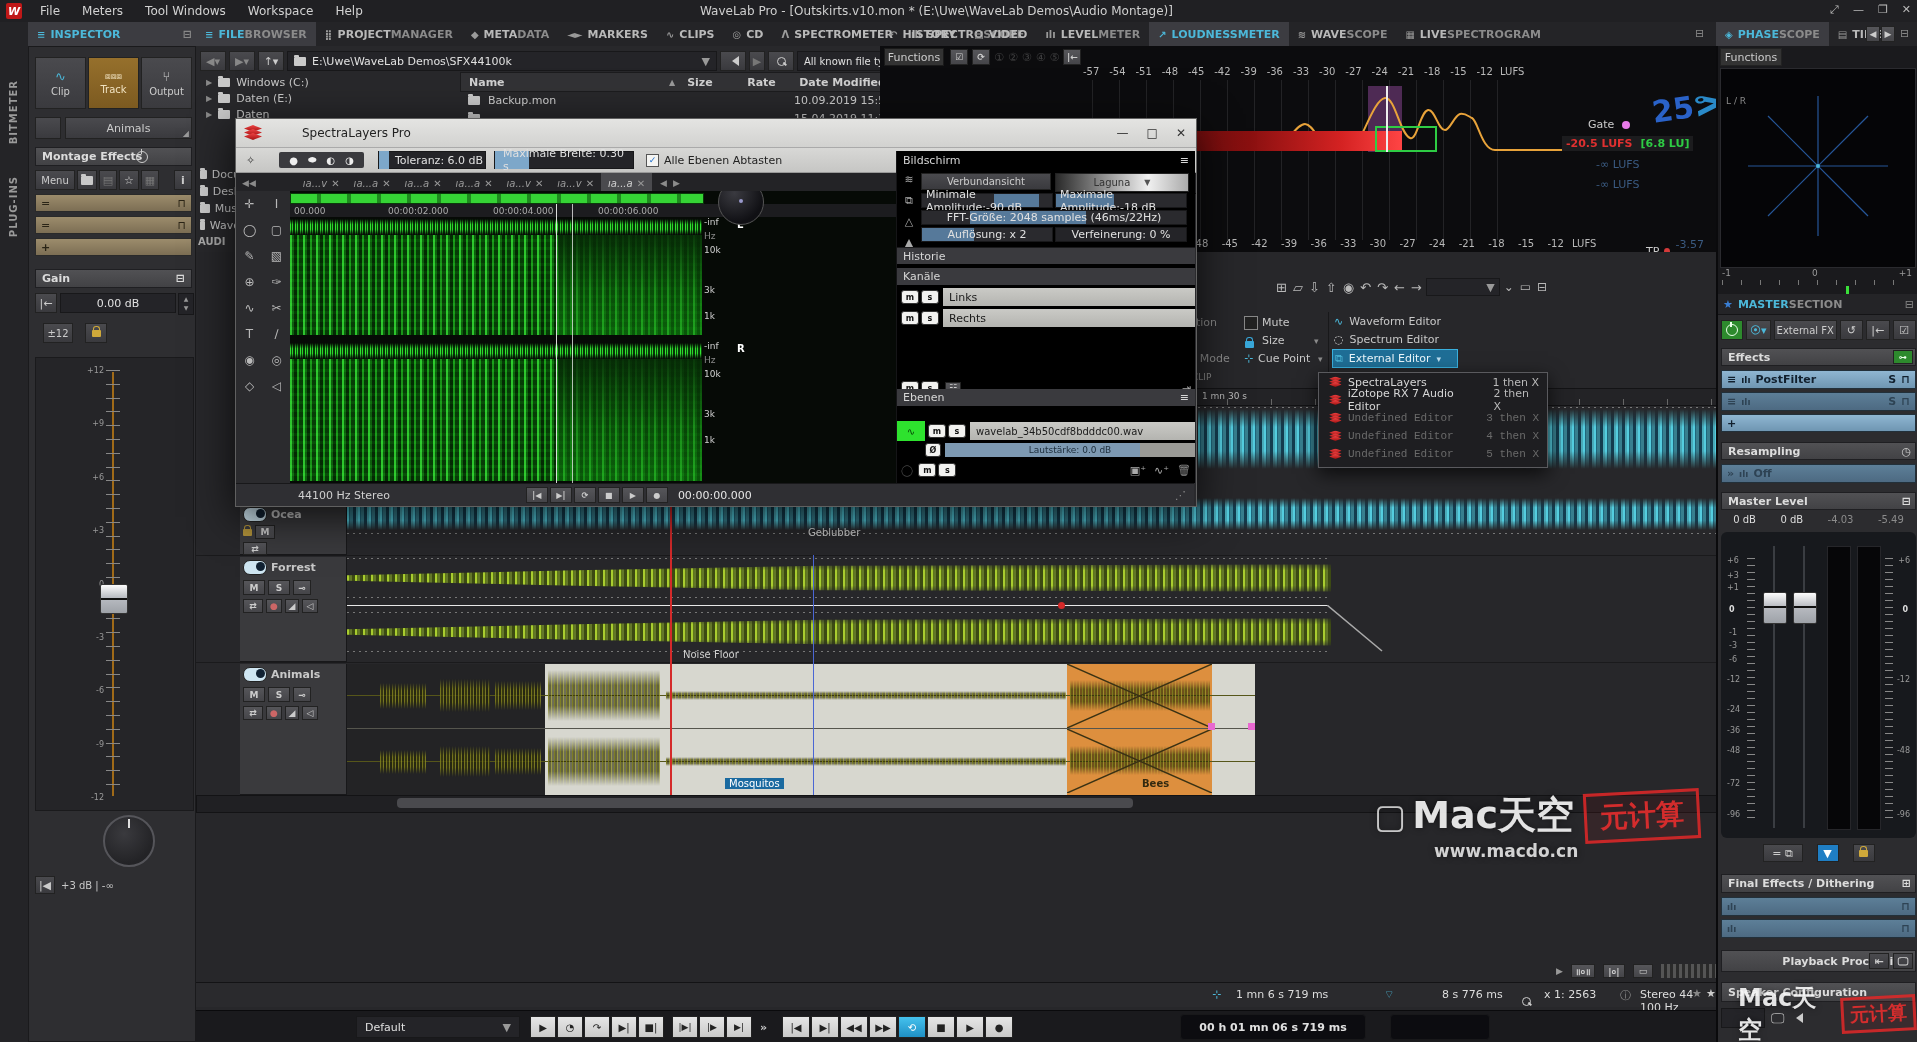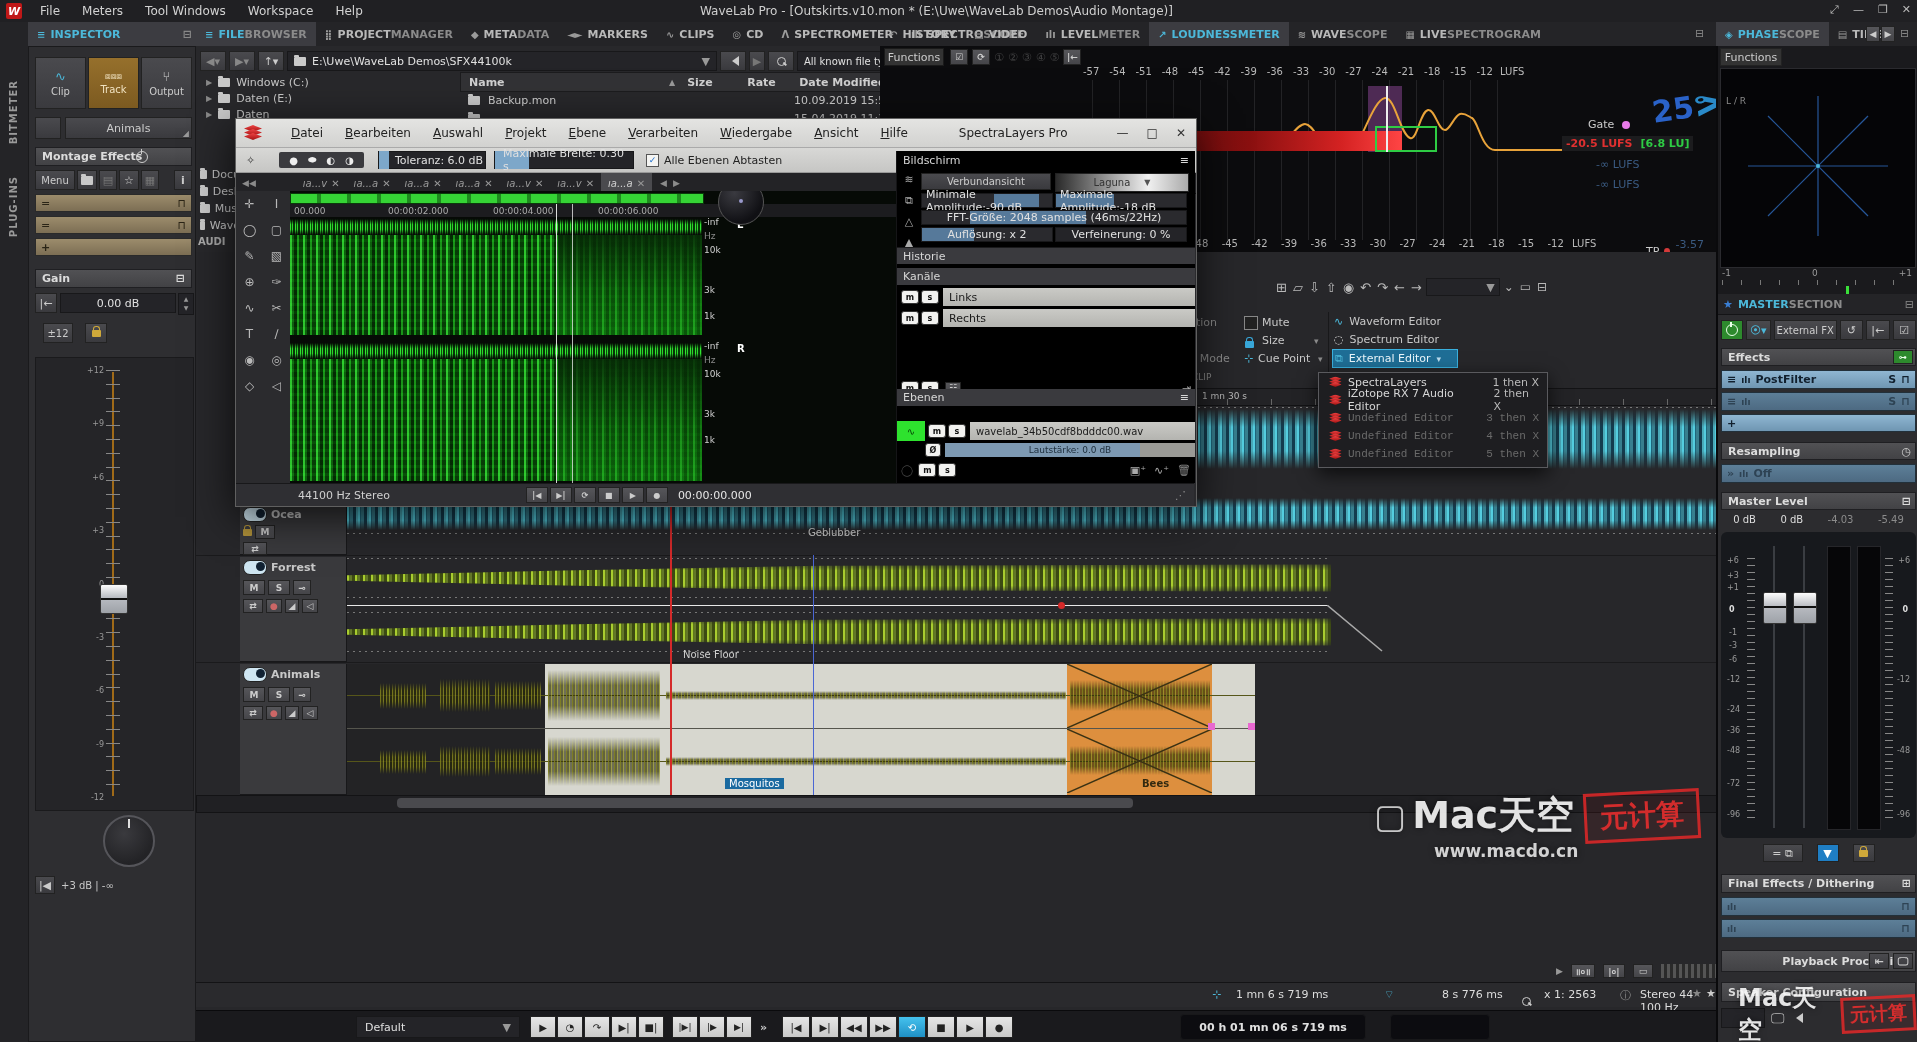--- a/index.html
+++ b/index.html
@@ -702,32 +702,20 @@
   </div>
 
   <div class="abs" id="slwin" style="left:235px;top:118px;width:960px;height:387px;">
 
     <div class="slmenu r" style="height:28px;border-bottom:1px solid #aaa;">
       <span class="sllogo2" style="margin-left:8px;">
           <i style="top:0;"></i>
           <i style="top:4px;"></i>
           <i style="top:8px;"></i>
         </span>
-      <span class="r" style="margin-left:18px;">
-
-      <span class="slmenu-item">Datei</span>
-          <span class="slmenu-item">Bearbeiten</span>
-          <span class="slmenu-item">Auswahl</span>
-          <span class="slmenu-item">Projekt</span>
-          <span class="slmenu-item">Ebene</span>
-          <span class="slmenu-item">Verarbeiten</span>
-          <span class="slmenu-item">Wiedergabe</span>
-          <span class="slmenu-item">Ansicht</span>
-          <span class="slmenu-item">Hilfe</span>
-        </span>
       <span class="t12" style="margin-left:40px;color:#222;">SpectraLayers Pro</span>
       <span class="r" style="margin-left:auto;margin-right:10px;gap:18px;color:#333;font-size:12px;">
         <span>—</span>
         <span>□</span>
         <span>✕</span>
       </span>
     </div>
 
     <div class="r" style="height:24px;background:linear-gradient(180deg,#d8d8d6,#c6c6c4);border-bottom:1px solid #999;color:#222;">
       <span style="margin-left:10px;color:#333;">✧</span>

